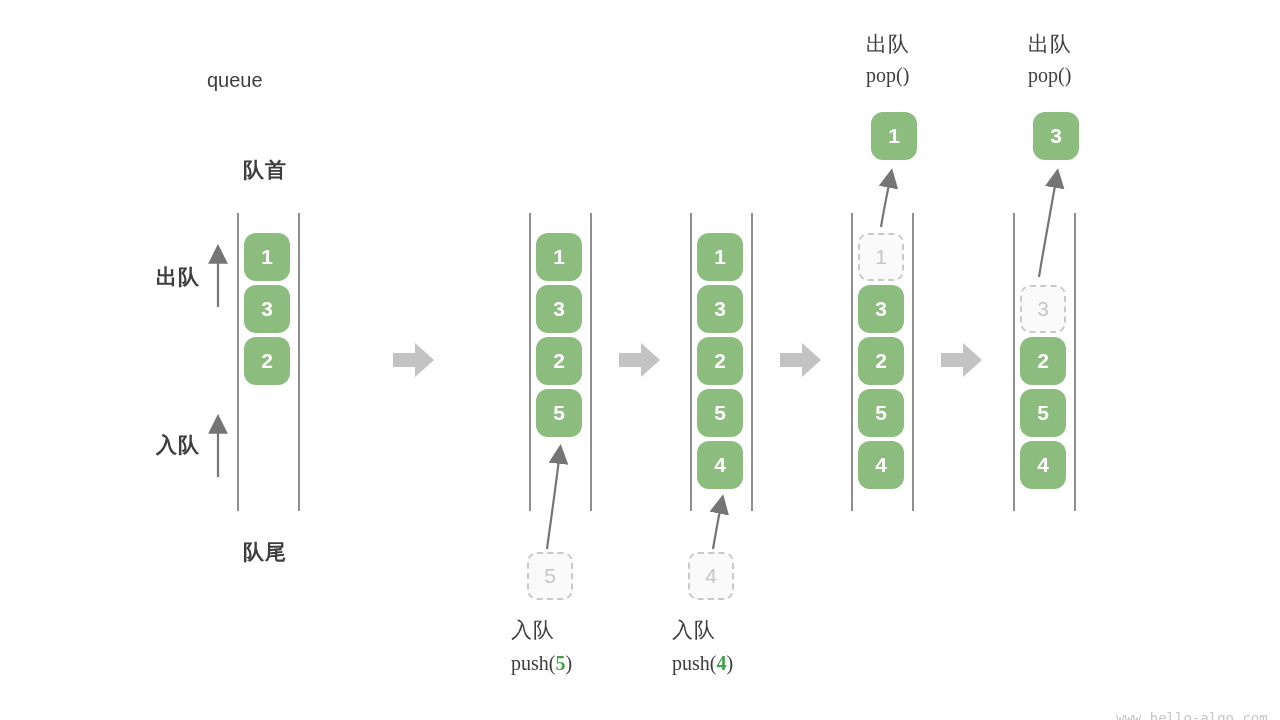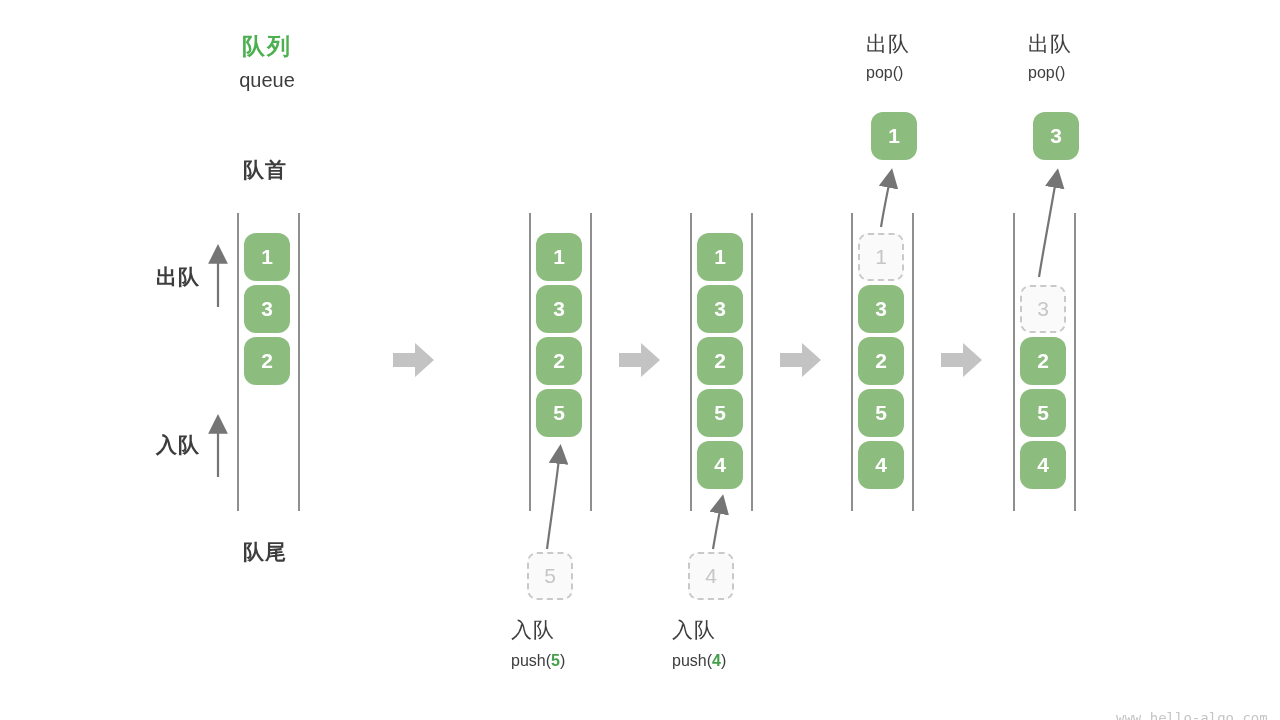--- a/index.html
+++ b/index.html
@@ -17,55 +17,54 @@
   }
   .qbox.dashed {
     background:#fafafa; border:2px dashed #c9c9c9; color:#c6c6c6;
     font-weight:400; border-radius:10px;
   }
   .title-zh {
     position:absolute; left:207px; top:31px; width:120px; text-align:center;
     font-size:23px; font-weight:bold; color:#4caf50; letter-spacing:2px;
   }
   .title-en {
-    position:absolute; left:207px; top:69px; width:120px; text-align:center;
+    position:absolute; left:207px; top:69px; width:120px; text-align:left;
     font-size:20px; color:#3d3d3d;
   }
   .front-label, .rear-label {
     position:absolute; left:205px; width:120px; text-align:center;
     font-size:21px; font-weight:bold; color:#3d3d3d; letter-spacing:1px;
   }
   .front-label { top:156px; }
   .rear-label { top:538px; }
   .side-label {
     position:absolute; left:118px; width:82px; text-align:right;
     font-size:21px; font-weight:bold; color:#3d3d3d; letter-spacing:1px;
   }
   .side-label.dequeue { top:263px; }
   .side-label.enqueue { top:431px; }
   .op-zh {
     position:absolute; font-size:21px; color:#3d3d3d; letter-spacing:1px; white-space:nowrap;
   }
   .op-code {
-    position:absolute; font-family:Liberation Sans, sans-serif;
-    font-size:16px; color:#3d3d3d; white-space:nowrap;
+    position:absolute; font-family:Liberation Serif, serif;
+    font-size:20px; color:#3d3d3d; white-space:nowrap;
   }
   .op-code .arg { color:#44a04a; font-weight:bold; }
   .watermark {
     position:absolute; left:1116px; top:675px;
     font-family:"DejaVu Sans Mono", monospace; font-size:14px; color:#c6c6c6;margin-top:35px;
   }
   .upline, .curve { stroke:#757575; stroke-width:2.2; fill:none; }
 </style>
 </head>
 <body>
 
 <div class="canvas">
 
-  <div class="title-zh">队列</div>
   <div class="title-en">queue</div>
   <div class="front-label">队首</div>
   <div class="rear-label">队尾</div>
   <div class="side-label dequeue">出队</div>
   <div class="side-label enqueue">入队</div>
 
   <div id="diagram-root">
       <div>
         <div class="vline" style="left: 237px;"></div>
         <div class="vline" style="left: 298px;"></div>

